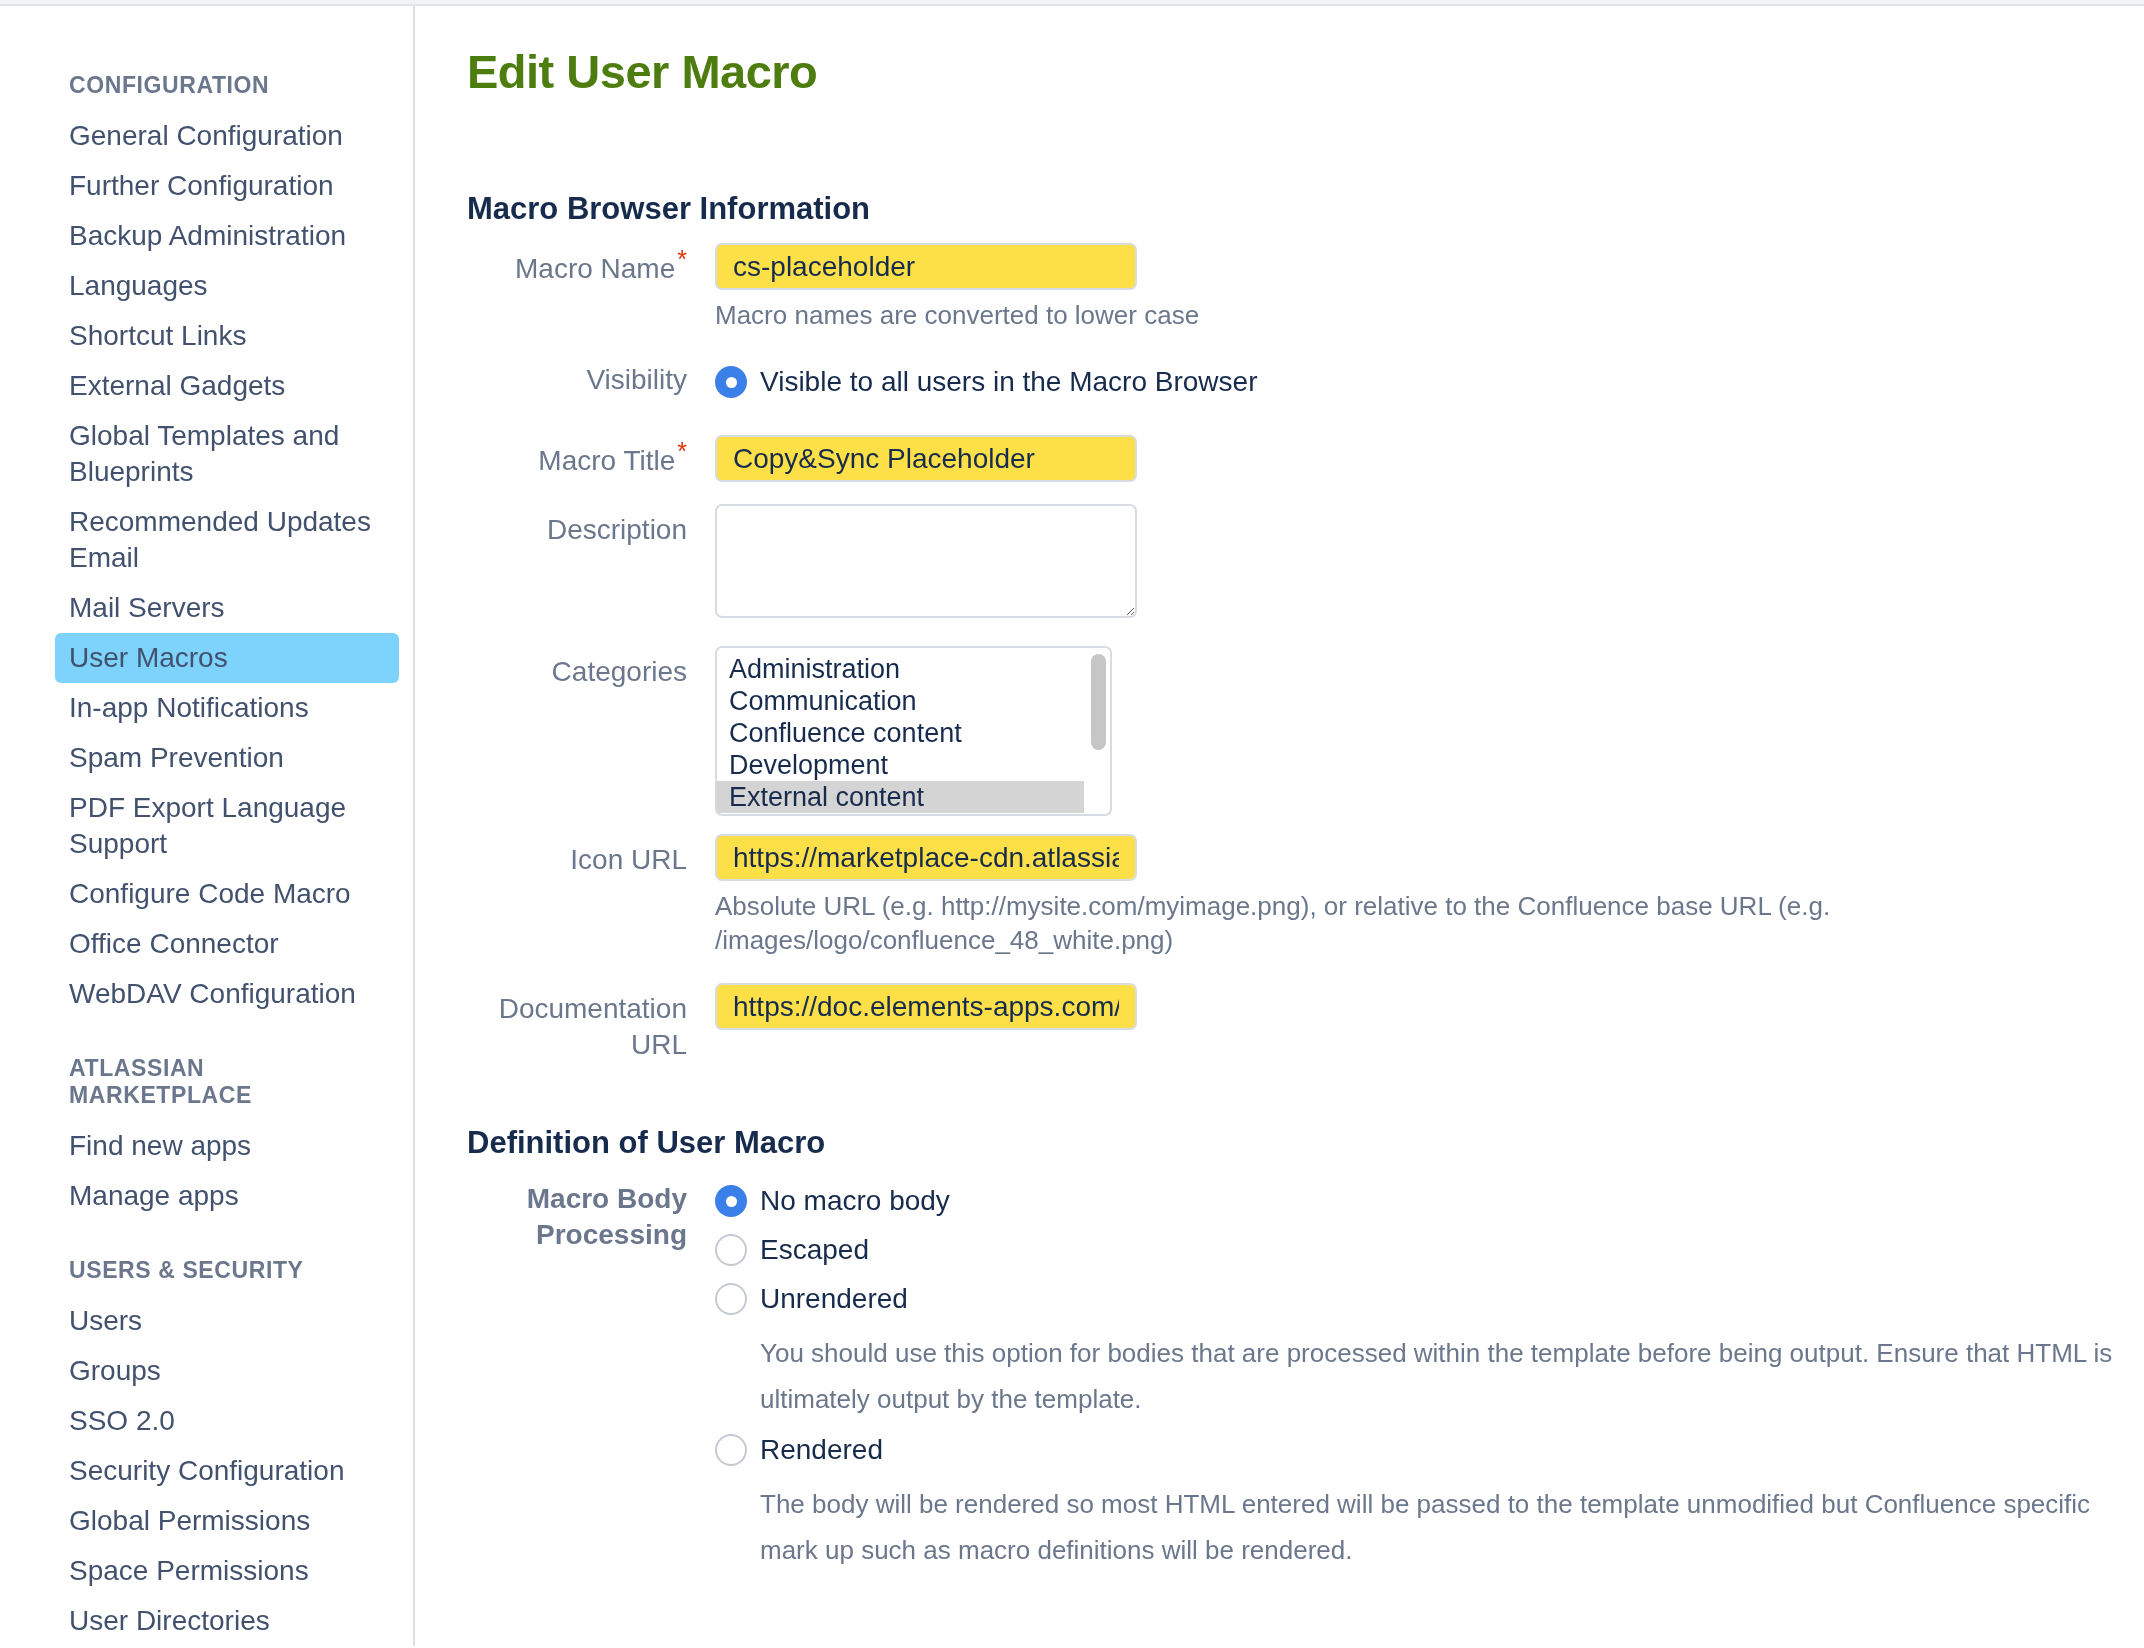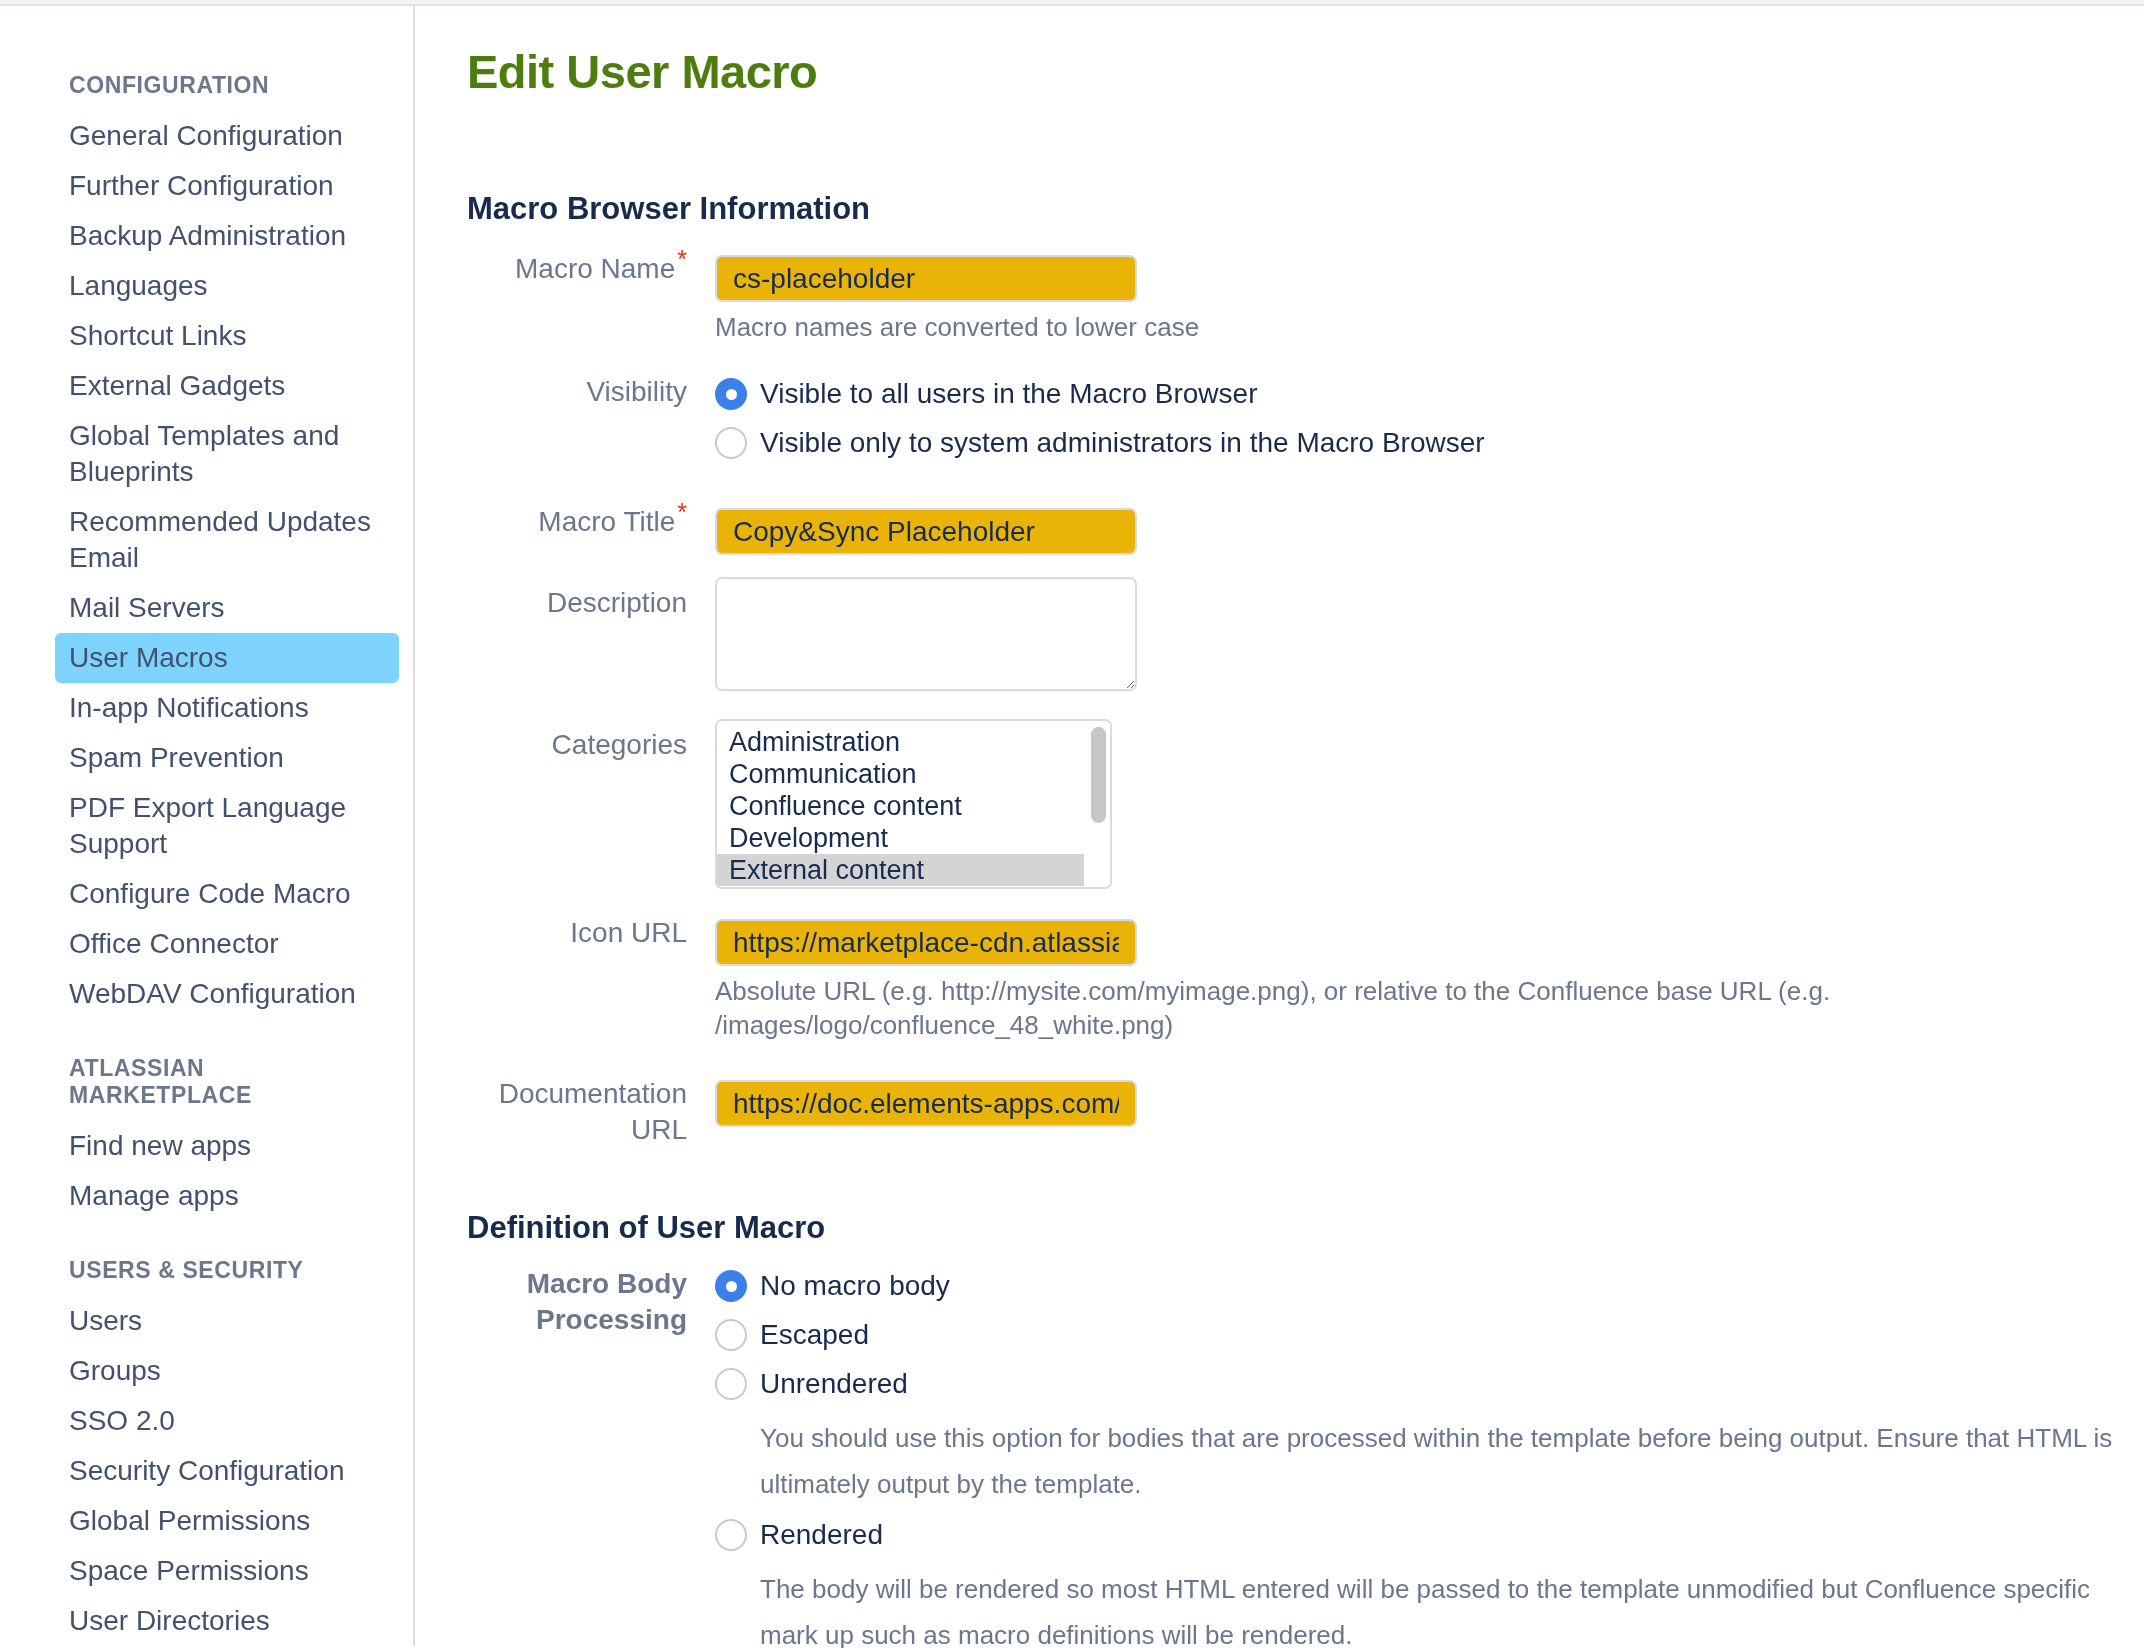--- a/index.html
+++ b/index.html
@@ -21,21 +21,21 @@
   
   .main { flex:1; padding:38px 24px 0 52px; }
   h1.page-title { font-size:47px; font-weight:700; color:#4d7c0f; letter-spacing:-0.5px; }
   h2.section-heading { font-size:31px; font-weight:700; color:#172B4D; margin-top:92px; margin-bottom:16px; }
   h2.section-heading.definition { margin-top:62px; }
 
   .form-row { display:flex; align-items:flex-start; margin-bottom:22px; }
   .form-row .flabel { width:248px; flex:0 0 248px; padding:8px 28px 0 0; text-align:right; font-size:28px; line-height:36px; color:#6B778C; }
   .req { color:#DE350B; font-size:25px; vertical-align:super; line-height:0; margin-left:2px; }
 
-  input.text-input { width:422px; height:47px; border:2px solid #d8dbe0; border-radius:7px; padding:0 16px; font-size:28px; color:#172B4D; font-family:"Liberation Sans",sans-serif; outline:none; background:#eab308; white-space:nowrap; overflow:hidden; text-overflow:clip;margin-top:12px; }
+  input.text-input { width:422px; height:47px; border:2px solid #d8dbe0; border-radius:7px; padding:0 16px; font-size:28px; color:#172B4D; font-family:"Liberation Sans",sans-serif; outline:none; background:#fde047; white-space:nowrap; overflow:hidden; text-overflow:clip; }
   textarea.desc-area { width:422px; height:114px; border:2px solid #d8dbe0; border-radius:7px; padding:10px 14px; font-size:28px; color:#172B4D; font-family:"Liberation Sans",sans-serif; resize:both; outline:none; }
 
   .field-help { font-size:26px; color:#6B778C; margin:-14px 0 26px 248px; line-height:34px; }
 
   
   .radio-row { display:flex; align-items:center; margin-bottom:13px; cursor:pointer; }
   .radio { width:32px; height:32px; border-radius:50%; border:2px solid #c4cad2; background:#fff; flex:0 0 32px; position:relative; }
   .radio.checked { border:none; background:#3b7fe8; }
   .radio.checked::after { content:''; position:absolute; left:50%; top:50%; width:11px; height:11px; margin:-5.5px 0 0 -5.5px; border-radius:50%; background:#fff; }
   .radio-label { font-size:28px; color:#172B4D; margin-left:13px; line-height:36px; }
@@ -106,24 +106,20 @@
       </div>
       <div class="field-help">Macro names are converted to lower case</div>
 
       <div class="form-row">
         <div class="flabel" style="padding-top:4px;">Visibility</div>
         <div class="vis-group" id="visibility-group">
             <div class="radio-row">
               <span class="radio checked"></span>
               <span class="radio-label">Visible to all users in the Macro Browser</span>
             </div>
-            <div class="radio-row">
-              <span class="radio"></span>
-              <span class="radio-label">Visible only to system administrators in the Macro Browser</span>
-            </div>
           </div>
       </div>
 
       <div class="form-row">
         <div class="flabel"><span>Macro Title</span><span class="req">*</span></div>
         <input class="text-input" type="text" value="Copy&amp;Sync Placeholder" style="">
       </div>
 
       <div class="form-row" style="margin-bottom:28px;">
         <div class="flabel">Description</div>

